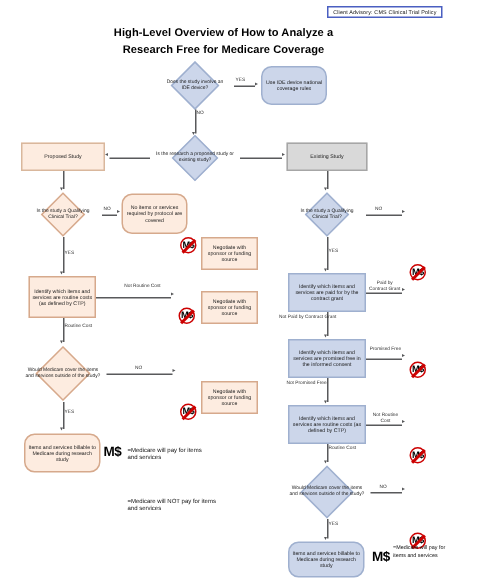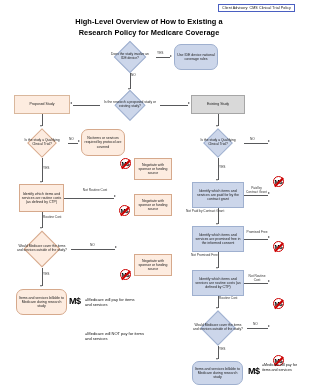--- a/index.html
+++ b/index.html
@@ -84,22 +84,22 @@
 
   
   .legend-txt{font-size:4px;line-height:1.35;color:#111;}
 </style>
 </head>
 <body>
 
 <div class="abs" id="advisory">Client Advisory: CMS Clinical Trial Policy</div>
 
 <div class="abs" id="title">
-  <div>High-Level Overview of How to Existing a</div>
-  <div>Research Policy for Medicare Coverage</div>
+  <div>High-Level Overview of How to Analyze a</div>
+  <div>Research Free for Medicare Coverage</div>
 </div>
 
 <div class="abs diamond blue" style="left:104px;top:41px;width:52px;height:32px;">
   <div class="dshape" style="width:23px;height:23px;"></div>
   <div class="dlabel">Does the study involve an IDE device?</div>
 </div>
 
 <div class="abs ln lnh" style="left:156px;top:57px;width:14px;"></div>
 <div class="abs arrow ar-r" style="left:170px;top:54.6px;"></div>
 <div class="abs elabel" style="left:157px;top:52px;">YES</div>

